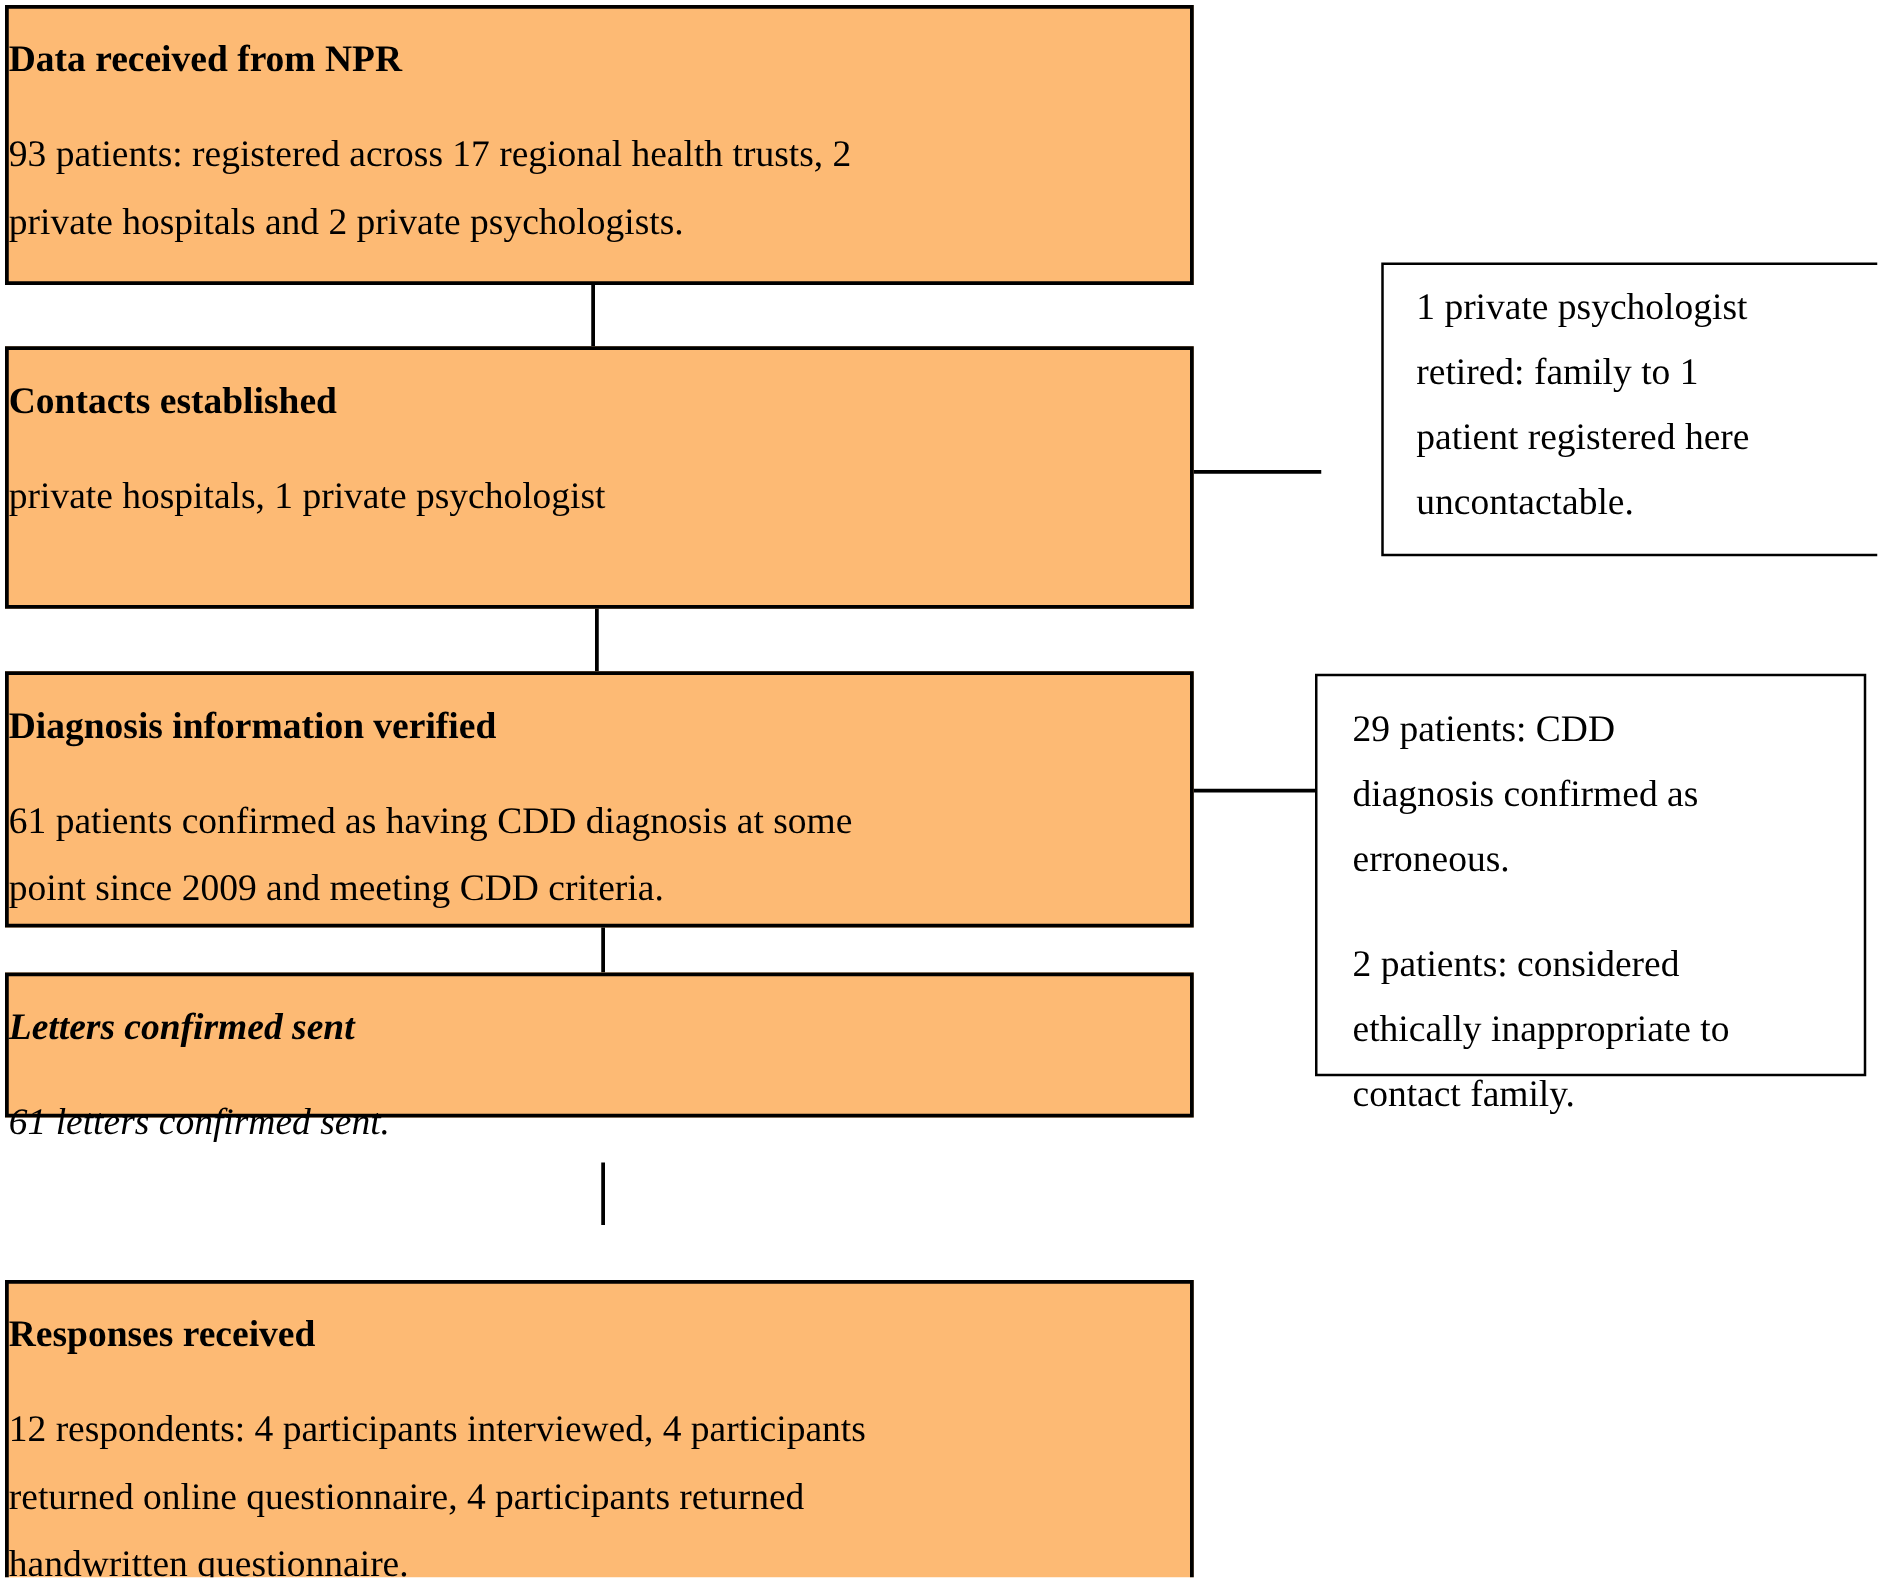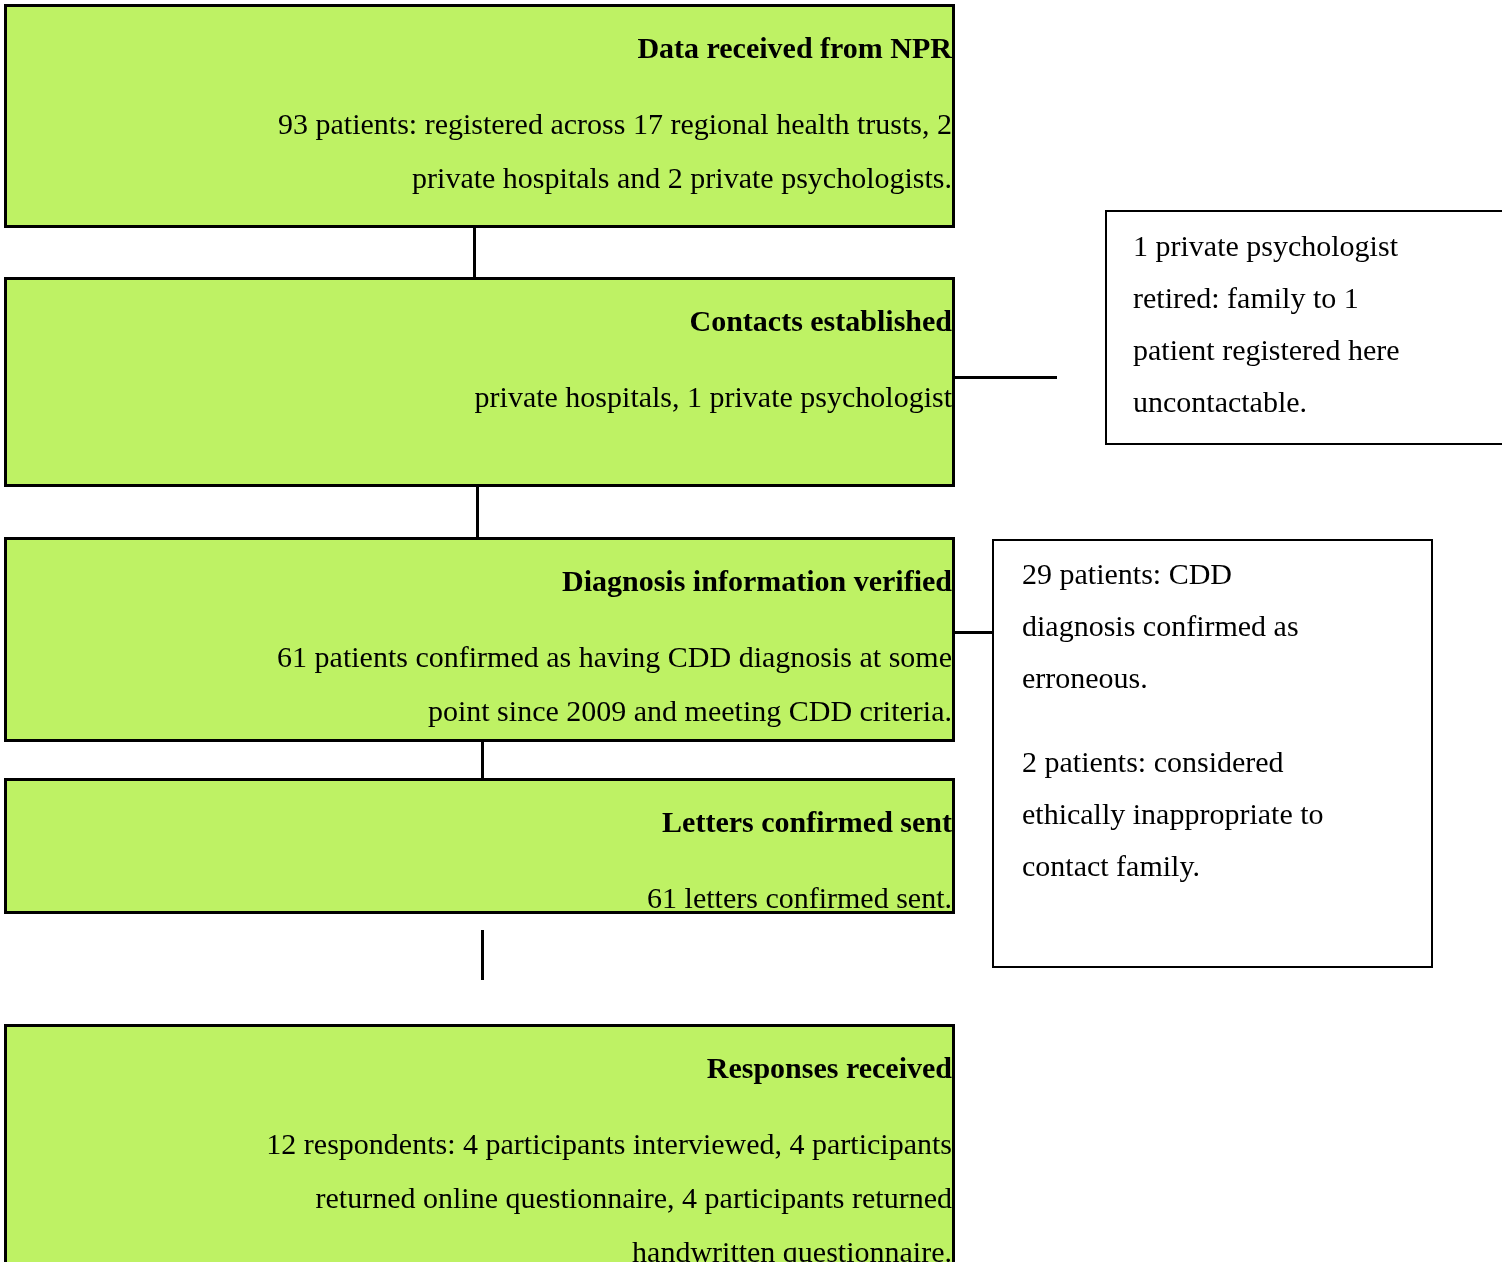--- a/index.html
+++ b/index.html
@@ -14,23 +14,23 @@
     background: #ffffff;
     font-family: "Liberation Serif", "DejaVu Serif", serif;
     color: #000000;
     overflow: hidden;
   }
   .flow-box {
     position: absolute;
     left: 4px;
     width: 951px;
     border: 3px solid #000000;
-    background: #bef264;
+    background: #fdba74;
     box-sizing: border-box;
-    text-align: right;
+    text-align: left;
     padding-top: 22px;
   }
   .flow-title {
     font-weight: bold;
     font-size: 30px;
     line-height: 38px;
     white-space: nowrap;
   }
   .flow-body {
     margin-top: 30px;
@@ -49,24 +49,24 @@
     text-align: left;
   }
   #side-box-1 {
     left: 1057px;
     top: 210px;
     height: 235px;
     padding: 8px 0 0 26px;
     margin-left: 48px;
   }
   #side-box-2 {
-    left: 992px;
+    left: 1052px;
     top: 539px;
-    height: 429px;
-    padding: 7px 0 0 28px;
+    height: 322px;
+    padding: 17px 0 0 28px;
   }
   .side-line {
     font-size: 30px;
     line-height: 52px;
     white-space: nowrap;
   }
   .side-para-2 {
     margin-top: 32px;
   }
   .vline {
@@ -75,21 +75,21 @@
     background: #000000;
   }
   .hline {
     position: absolute;
     height: 3px;
     background: #000000;
   }
   #box-1 { top: 4px;   height: 224px; }
   #box-2 { top: 277px; height: 210px; }
   #box-3 { top: 537px; height: 205px; }
-  #box-4 { top: 778px; height: 136px; }
+  #box-4 { top: 778px; height: 116px; font-style: italic; }
   #box-5 { top: 980px; height: 278px; margin-top: 44px; }
   #conn-v1 { left: 473px; top: 228px; height: 49px; }
   #conn-v2 { left: 476px; top: 487px; height: 50px; }
   #conn-v3 { left: 481px; top: 742px; height: 36px; }
   #conn-v4 { left: 481px; top: 930px; height: 50px; }
   #conn-h1 { left: 955px; top: 376px; width: 102px; }
   #conn-h2 { left: 955px; top: 631px; width: 97px; }
 </style>
 </head>
 <body>

